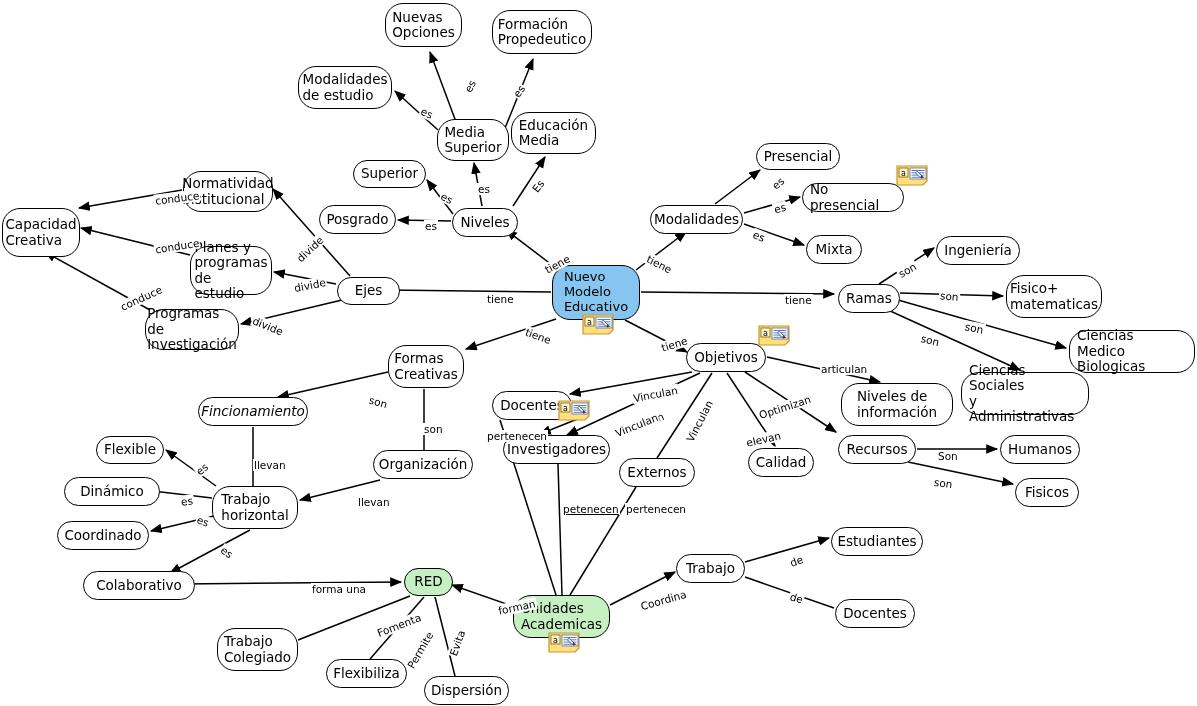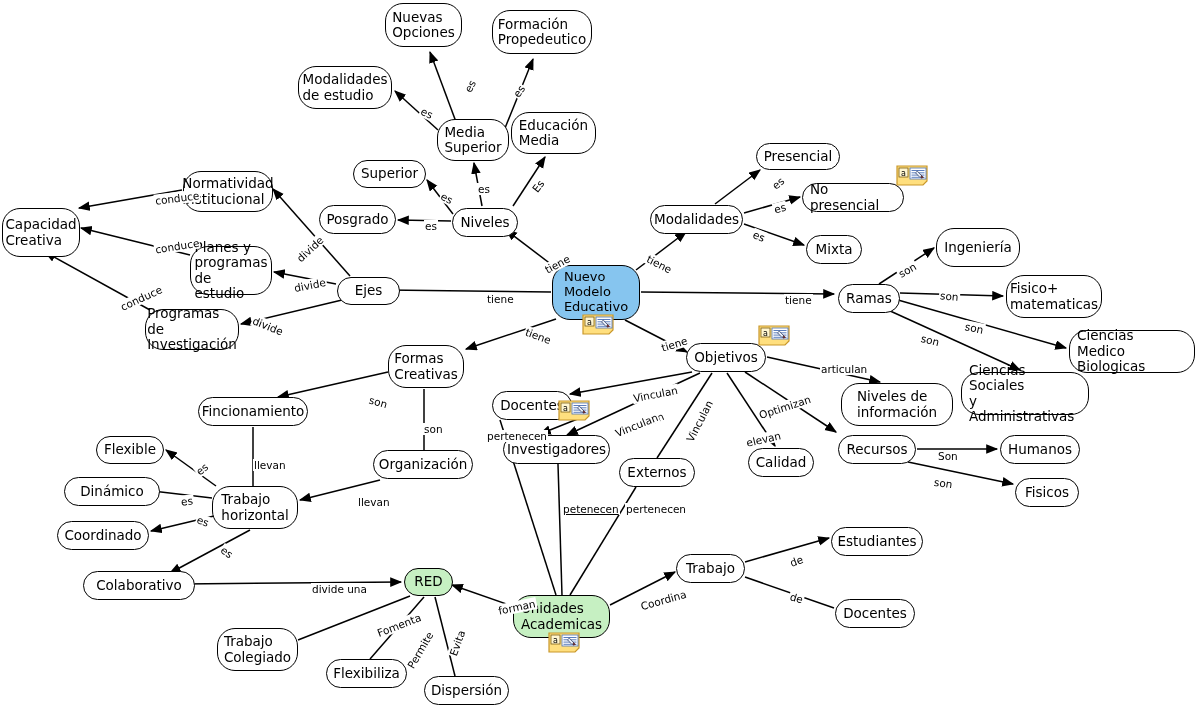--- a/index.html
+++ b/index.html
@@ -164,30 +164,30 @@
           <line x1="15.5" y1="5.5" x2="28.5" y2="5.5" stroke="#4a6fb5" stroke-width="0.9"></line>
           <line x1="15.5" y1="7.8" x2="28.5" y2="7.8" stroke="#4a6fb5" stroke-width="0.9"></line>
           <line x1="15.5" y1="10.1" x2="28.5" y2="10.1" stroke="#4a6fb5" stroke-width="0.9"></line>
           <line x1="15.5" y1="12.3" x2="28.5" y2="12.3" stroke="#4a6fb5" stroke-width="0.9"></line>
           <path d="M24,12.5 L19.5,7.8 L21.3,6.1 L25.8,10.8 Z" fill="#e8eef8" stroke="#33426b" stroke-width="0.8"></path>
           <path d="M25.6,10.6 L27.4,12.4 L25.3,13.2 Z" fill="#8c2f2f" stroke="#4a1515" stroke-width="0.6"></path>
         </svg>
       </div>
       <div class="node" style="left: 806px; top: 235px; width: 56px; height: 29px;">Mixta</div>
       <div class="node" style="left: 838px; top: 284px; width: 62px; height: 29px;">Ramas</div>
-      <div class="node" style="left: 936px; top: 228px; width: 84px; height: 39px;">Ingeniería</div>
+      <div class="node" style="left: 936px; top: 236px; width: 84px; height: 29px;">Ingeniería</div>
       <div class="node" style="left: 1006px; top: 275px; width: 96px; height: 43px;">Fisico+
 matematicas</div>
       <div class="node" style="left: 1069px; top: 330px; width: 126px; height: 43px;">Ciencias
 Medico Biologicas</div>
       <div class="node" style="left: 961px; top: 372px; width: 128px; height: 43px;">Ciencias Sociales
 y Administrativas</div>
       <div class="node" style="left: 388px; top: 345px; width: 76px; height: 43px;">Formas
 Creativas</div>
-      <div class="node" style="left: 198px; top: 397px; width: 110px; height: 29px;">Fincionamiento</div>
+      <div class="node" style="left: 198px; top: 397px; width: 110px; height: 29px; font-style: italic;">Fincionamiento</div>
       <div class="node" style="left: 373px; top: 450px; width: 100px; height: 29px;">Organización</div>
       <div class="node" style="left: 212px; top: 486px; width: 86px; height: 43px;">Trabajo
 horizontal</div>
       <div class="node" style="left: 96px; top: 436px; width: 68px; height: 28px;">Flexible</div>
       <div class="node" style="left: 64px; top: 477px; width: 96px; height: 29px;">Dinámico</div>
       <div class="node" style="left: 57px; top: 521px; width: 92px; height: 29px;">Coordinado</div>
       <div class="node" style="left: 83px; top: 571px; width: 112px; height: 29px;">Colaborativo</div>
       <div class="node green" style="left: 404px; top: 568px; width: 49px; height: 28px;">RED</div>
       <div class="node" style="left: 217px; top: 628px; width: 81px; height: 43px;">Trabajo
 Colegiado</div>
@@ -279,21 +279,21 @@
       <div class="elabel" style="left: 964px; top: 322px; transform: rotate(12deg);">son</div>
       <div class="elabel" style="left: 920px; top: 334px; transform: rotate(14deg);">son</div>
       <div class="elabel" style="left: 368px; top: 396px; transform: rotate(16deg);">son</div>
       <div class="elabel" style="left: 423px; top: 423px;">son</div>
       <div class="elabel" style="left: 253px; top: 459px;">llevan</div>
       <div class="elabel" style="left: 357px; top: 496px;">llevan</div>
       <div class="elabel" style="left: 195px; top: 463px; transform: rotate(-38deg);">es</div>
       <div class="elabel" style="left: 180px; top: 495px; transform: rotate(-8deg);">es</div>
       <div class="elabel" style="left: 196px; top: 515px; transform: rotate(20deg);">es</div>
       <div class="elabel" style="left: 220px; top: 546px; transform: rotate(36deg);">es</div>
-      <div class="elabel" style="left: 311px; top: 583px;">divide una</div>
+      <div class="elabel" style="left: 311px; top: 583px;">forma una</div>
       <div class="elabel" style="left: 375px; top: 619px; transform: rotate(-21deg);">Fomenta</div>
       <div class="elabel" style="left: 399px; top: 644px; transform: rotate(-60deg);">Permite</div>
       <div class="elabel" style="left: 443px; top: 637px; transform: rotate(-70deg);">Evita</div>
       <div class="elabel" style="left: 497px; top: 601px; transform: rotate(-12deg);">forman</div>
       <div class="elabel" style="left: 639px; top: 594px; transform: rotate(-16deg);">Coordina</div>
       <div class="elabel" style="left: 789px; top: 555px; transform: rotate(-21deg);">de</div>
       <div class="elabel" style="left: 789px; top: 592px; transform: rotate(16deg);">de</div>
       <div class="elabel" style="left: 632px; top: 388px; transform: rotate(-11deg);">Vinculan</div>
       <div class="elabel" style="left: 619px; top: 418px; transform: rotate(-22deg);">Vinculan</div>
       <div class="elabel" style="left: 676px; top: 415px; transform: rotate(-63deg);">Vinculan</div>

